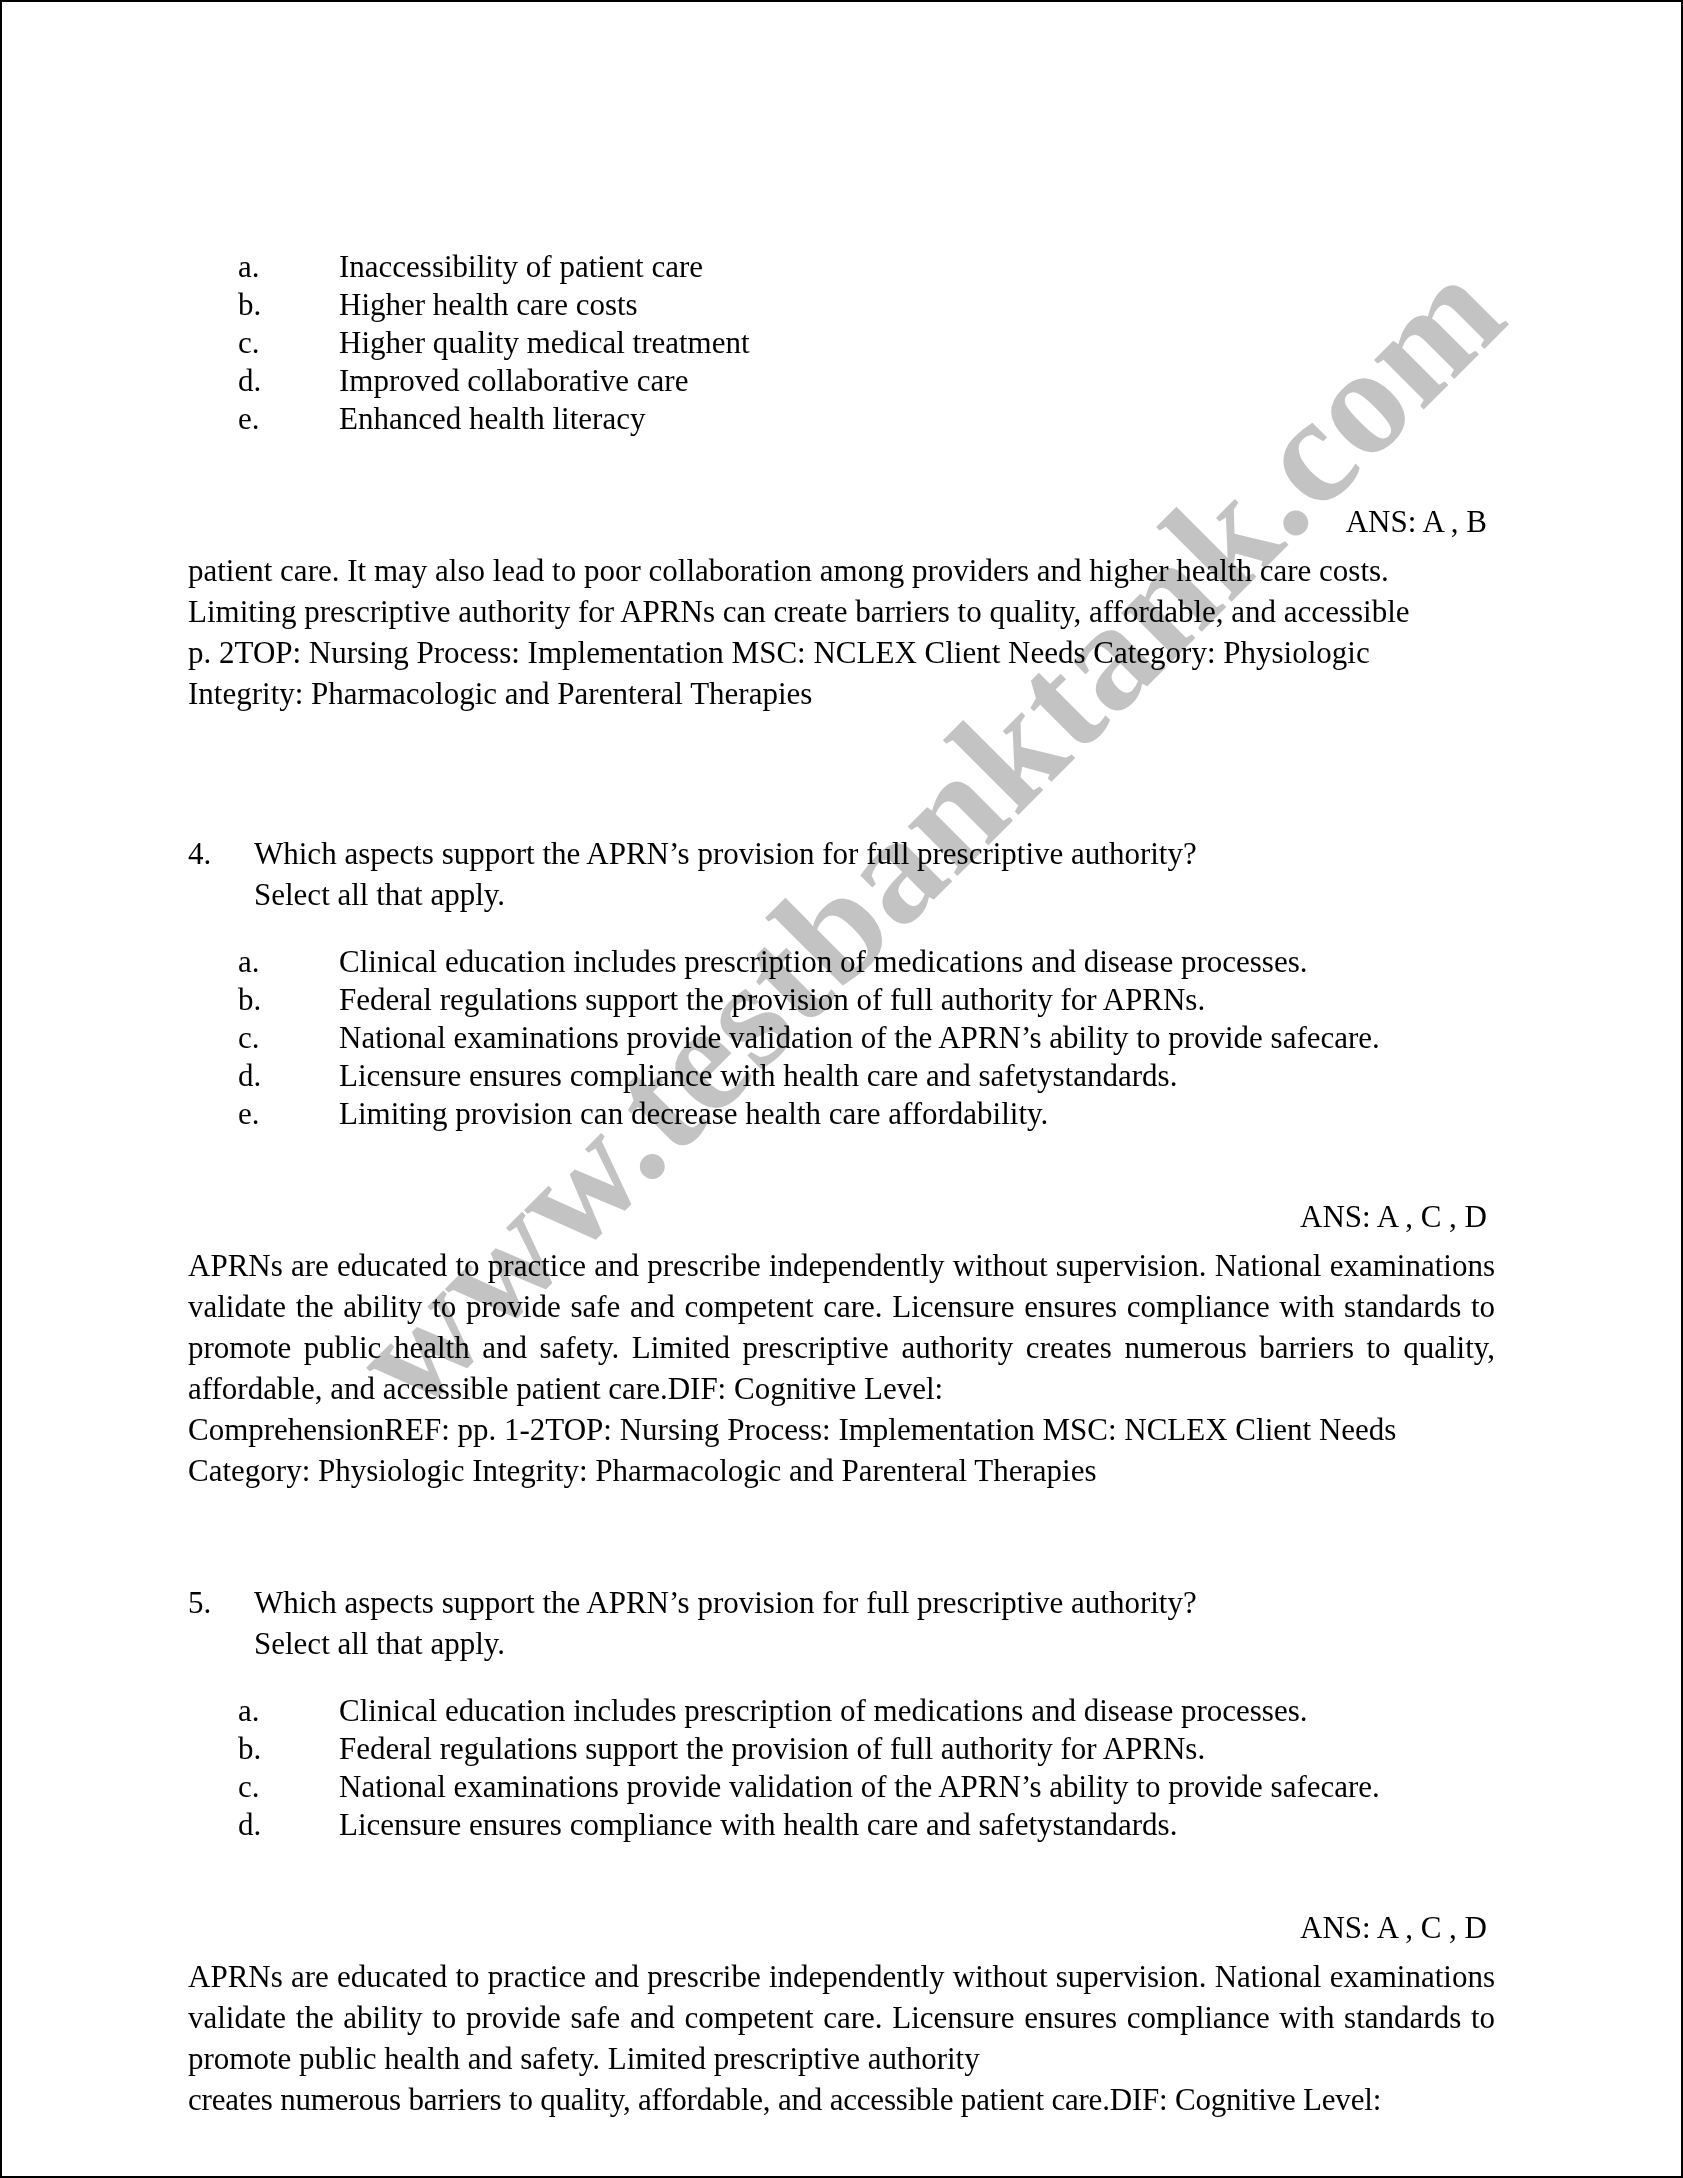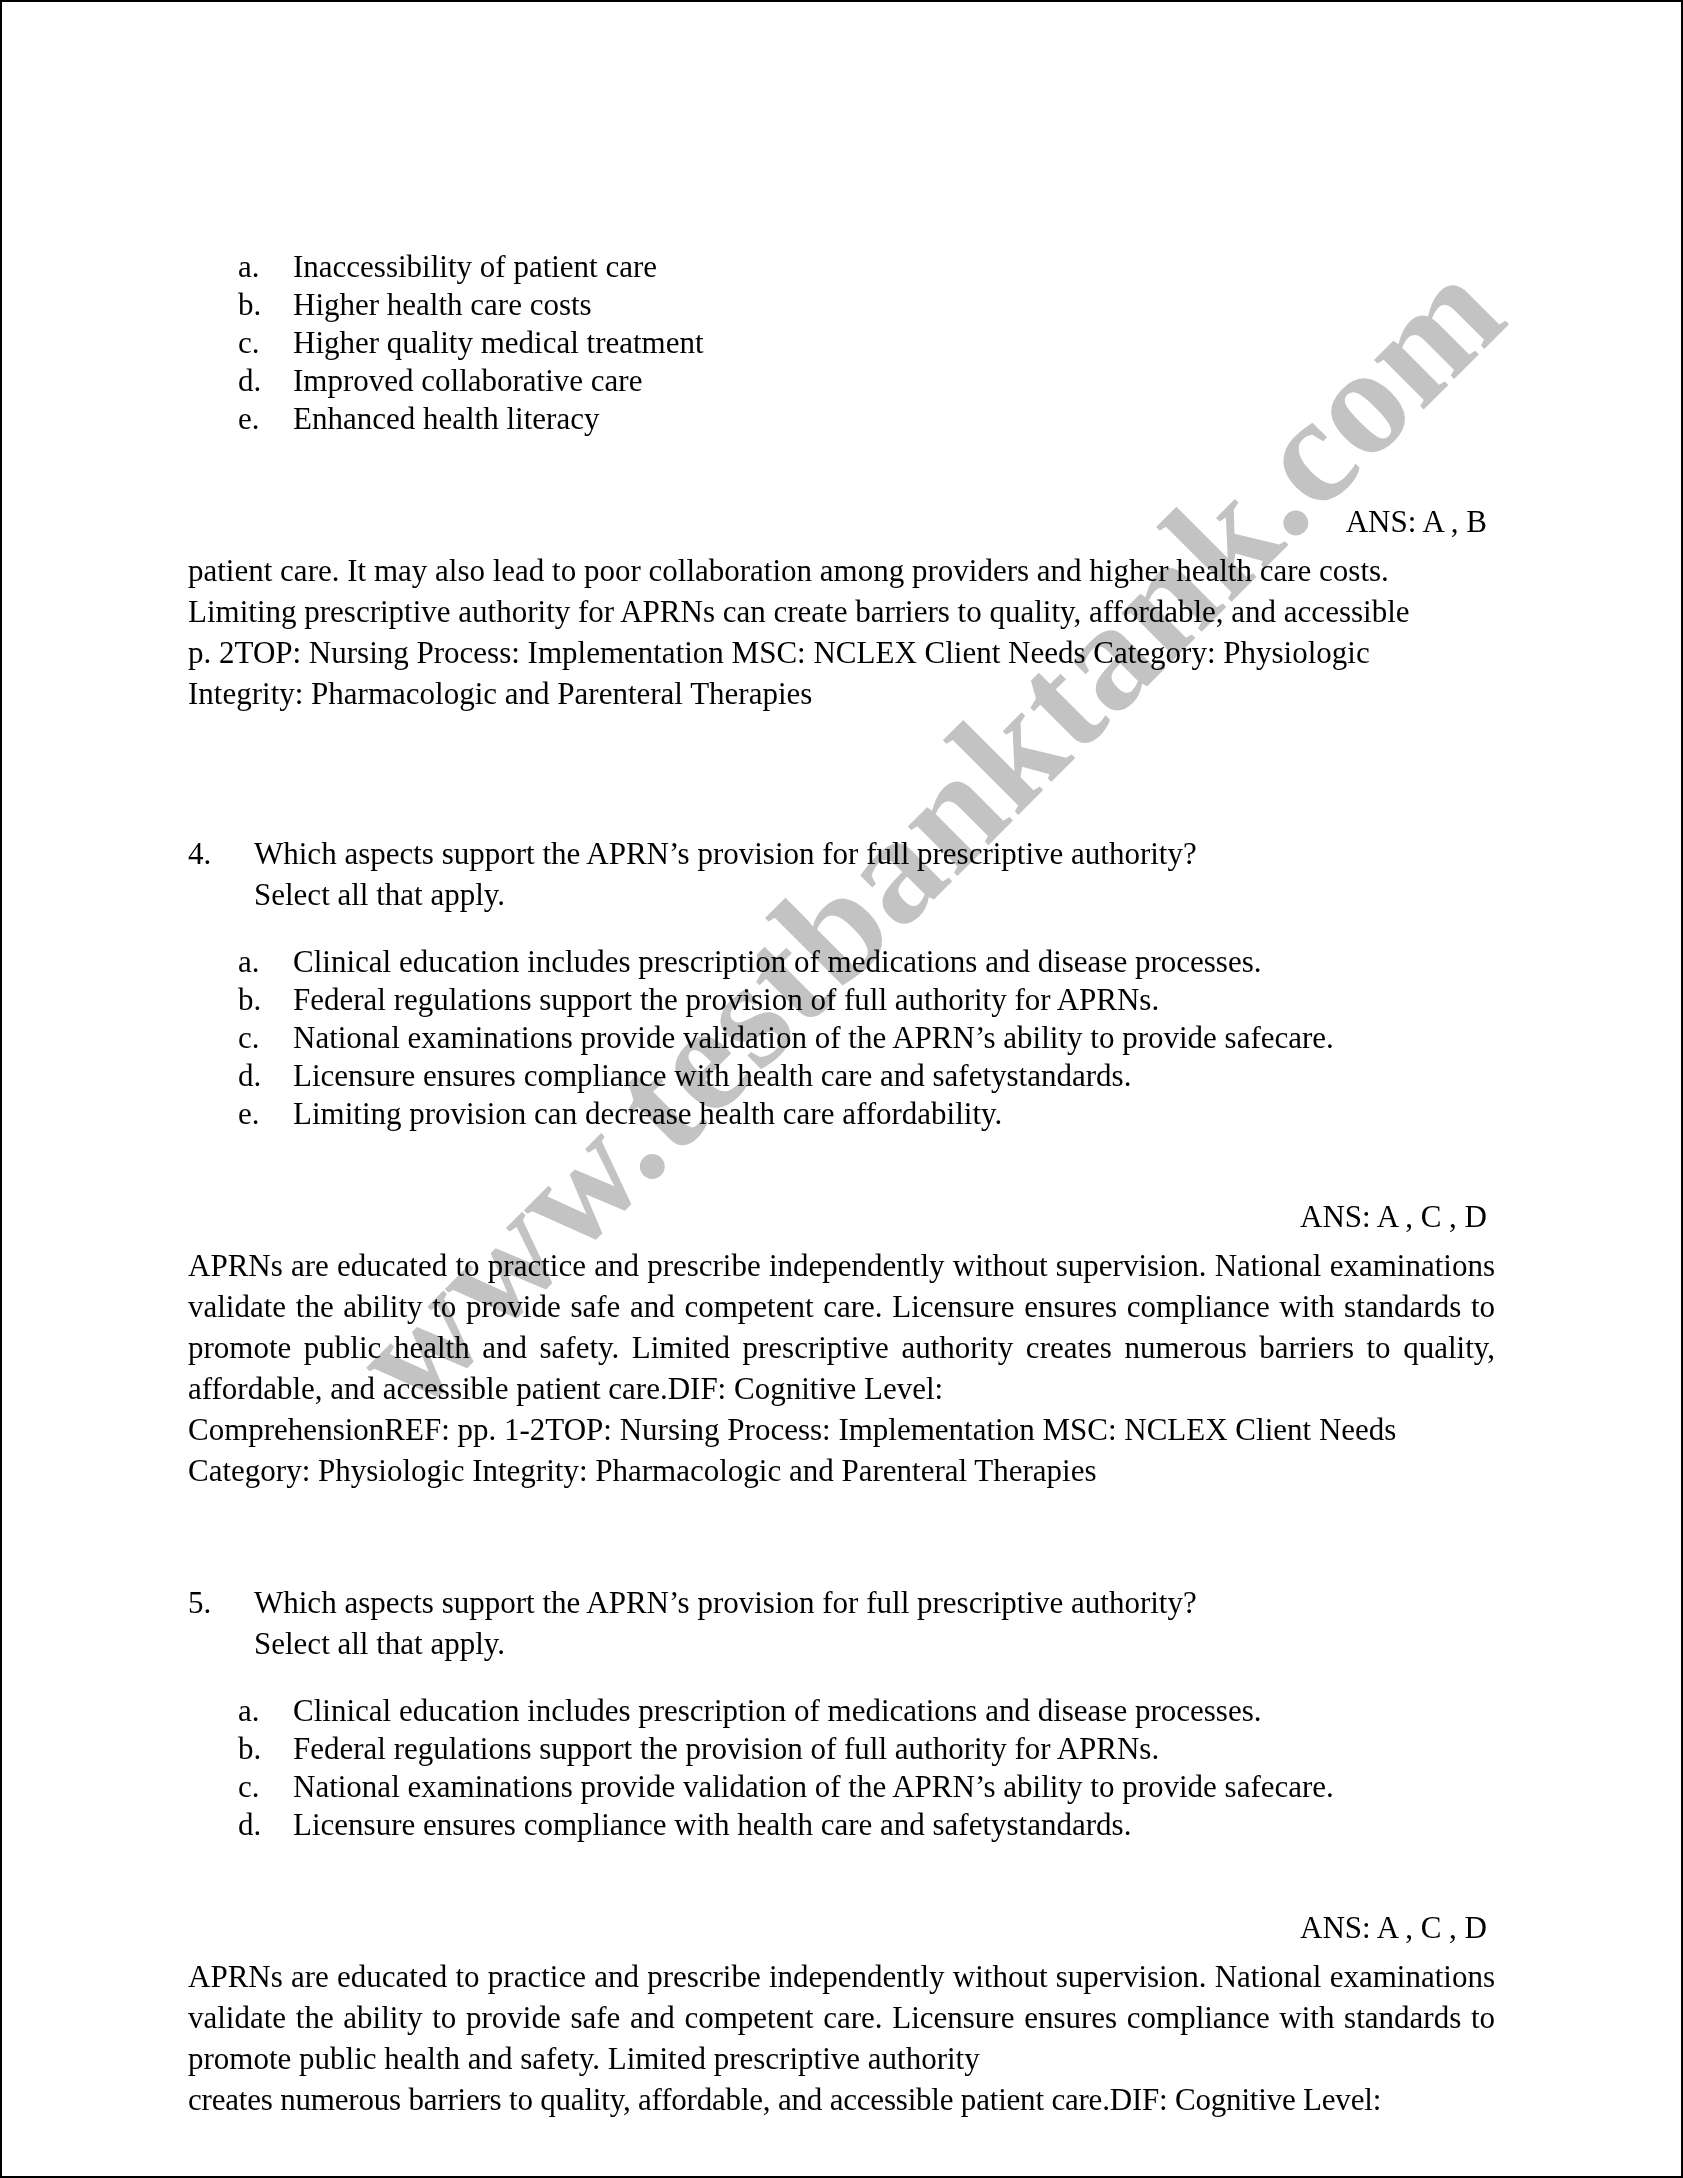--- a/index.html
+++ b/index.html
@@ -80,20 +80,21 @@
     padding: 0;
   }
   .opt-row .marker {
     width: 55px;
     flex: 0 0 55px;
     text-align: left;
     font-size: 31px;
   }
   .opt-row .otext {
     flex: 1 1 auto;
+    margin-left: 46px;
   }
   .opt-list.indent-1 { margin-left: 50px; }
   .opt-list.indent-2 { margin-left: 50px; }
 
   
   .q-row {
     display: flex;
     align-items: baseline;
     font-size: 31px;
     line-height: 41px;

